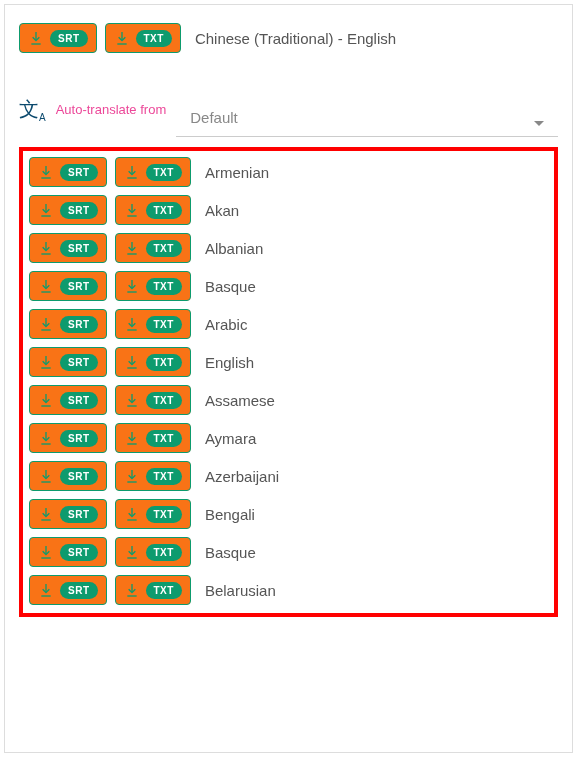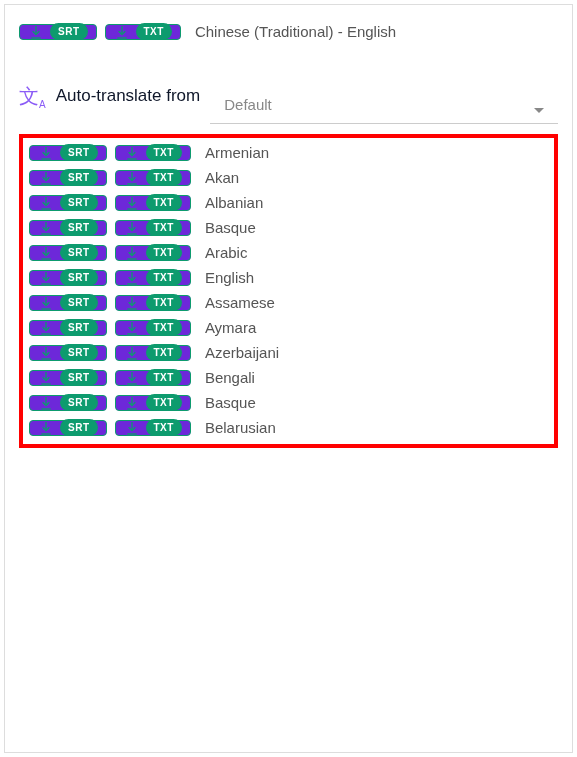--- a/index.html
+++ b/index.html
@@ -52,22 +52,22 @@
       gap: 8px;
       margin-bottom: 28px;
     }
     .dl-btn {
       display: inline-flex;
       align-items: center;
       gap: 6px;
       border: 1px solid #0d9b6e;
       border-radius: 4px;
       padding: 4px 8px;
-      background: #6d28d9;
-      height: 16px;
+      background: #f97316;
+      height: 30px;
     }
     .dl-icon {
       color: #0d9b6e;
       display: flex;
       align-items: center;
     }
     .dl-icon svg {
       width: 16px;
       height: 16px;
       stroke: #0d9b6e;
@@ -90,25 +90,25 @@
       text-align: center;
     }
     .auto-row {
       display: flex;
       align-items: center;
       gap: 10px;
       margin-bottom: 10px;
     }
     .translate-icon {
       font-size: 20px;
-      color: #8b5cf6;
+      color: #0c4a6e;
     }
     .auto-label {
-      font-size: 17px;
-      color: #0f172a;
+      font-size: 13px;
+      color: #ec4899;
       flex: 0 0 auto;
     }
     .default-dd {
       flex: 1;
       display: flex;
       align-items: flex-end;
       justify-content: space-between;
       border-bottom: 1px solid #ccc;
       padding: 10px 14px 10px 14px;
       margin-top: 18px;

